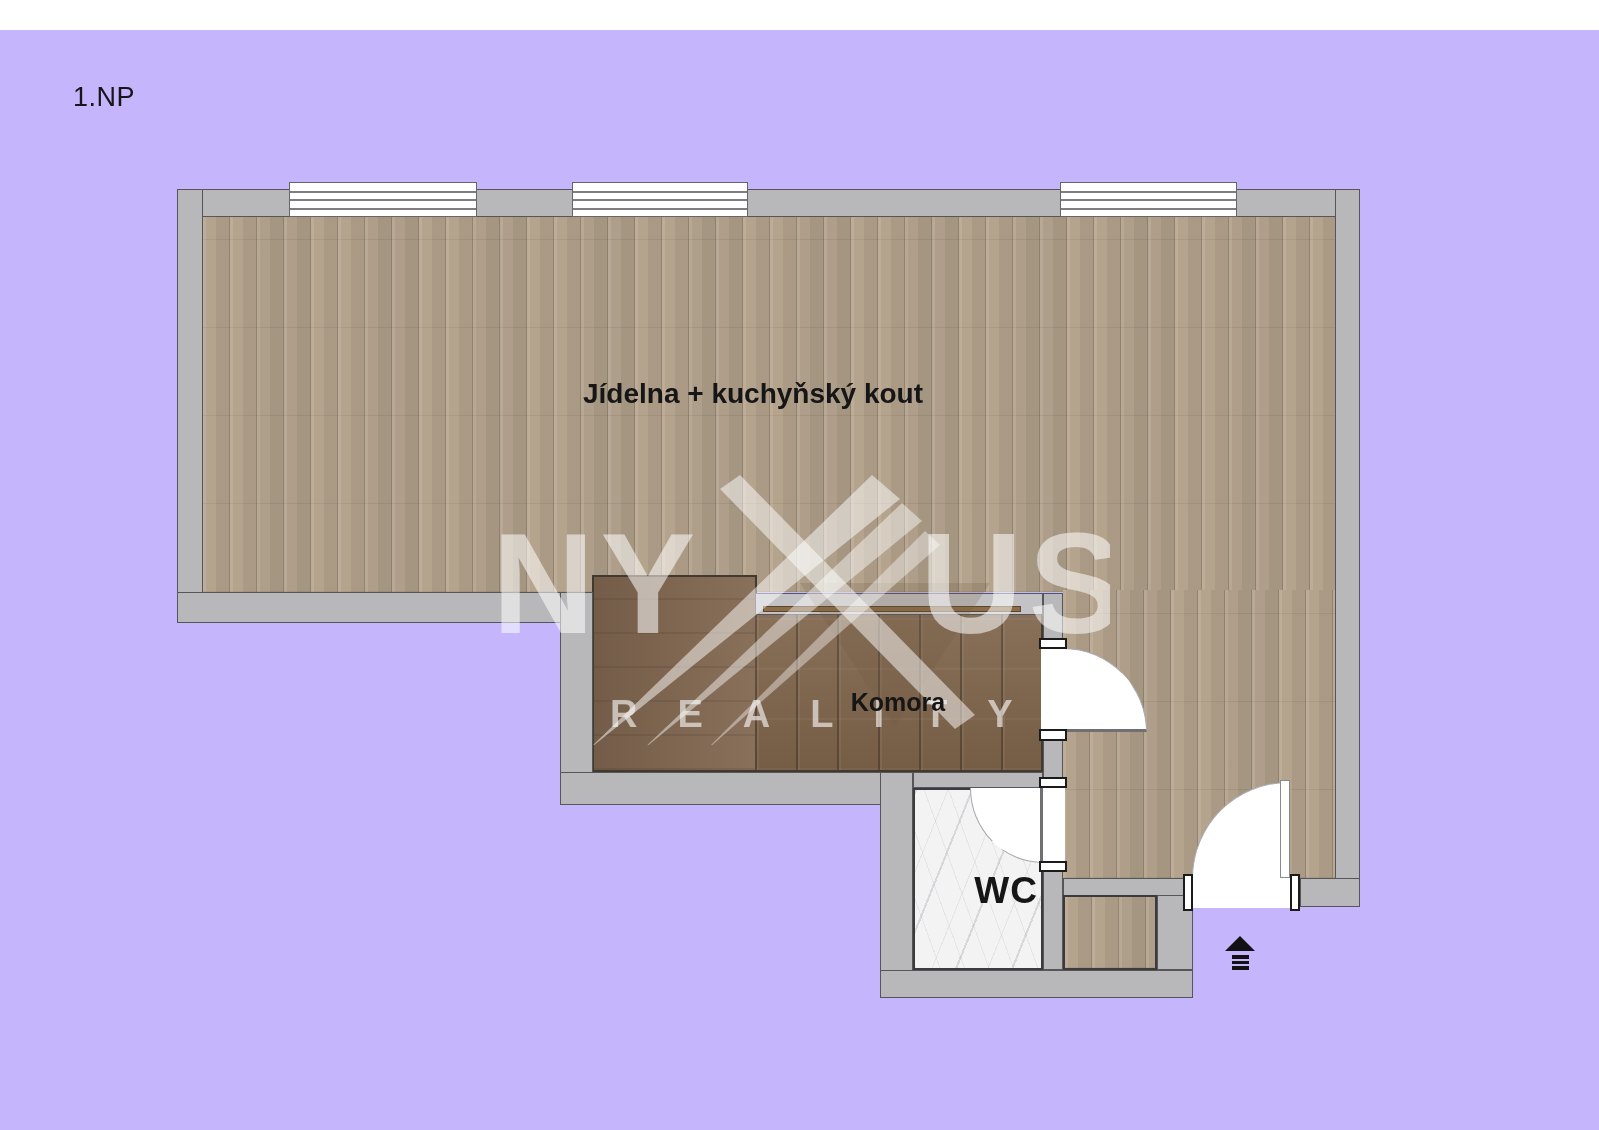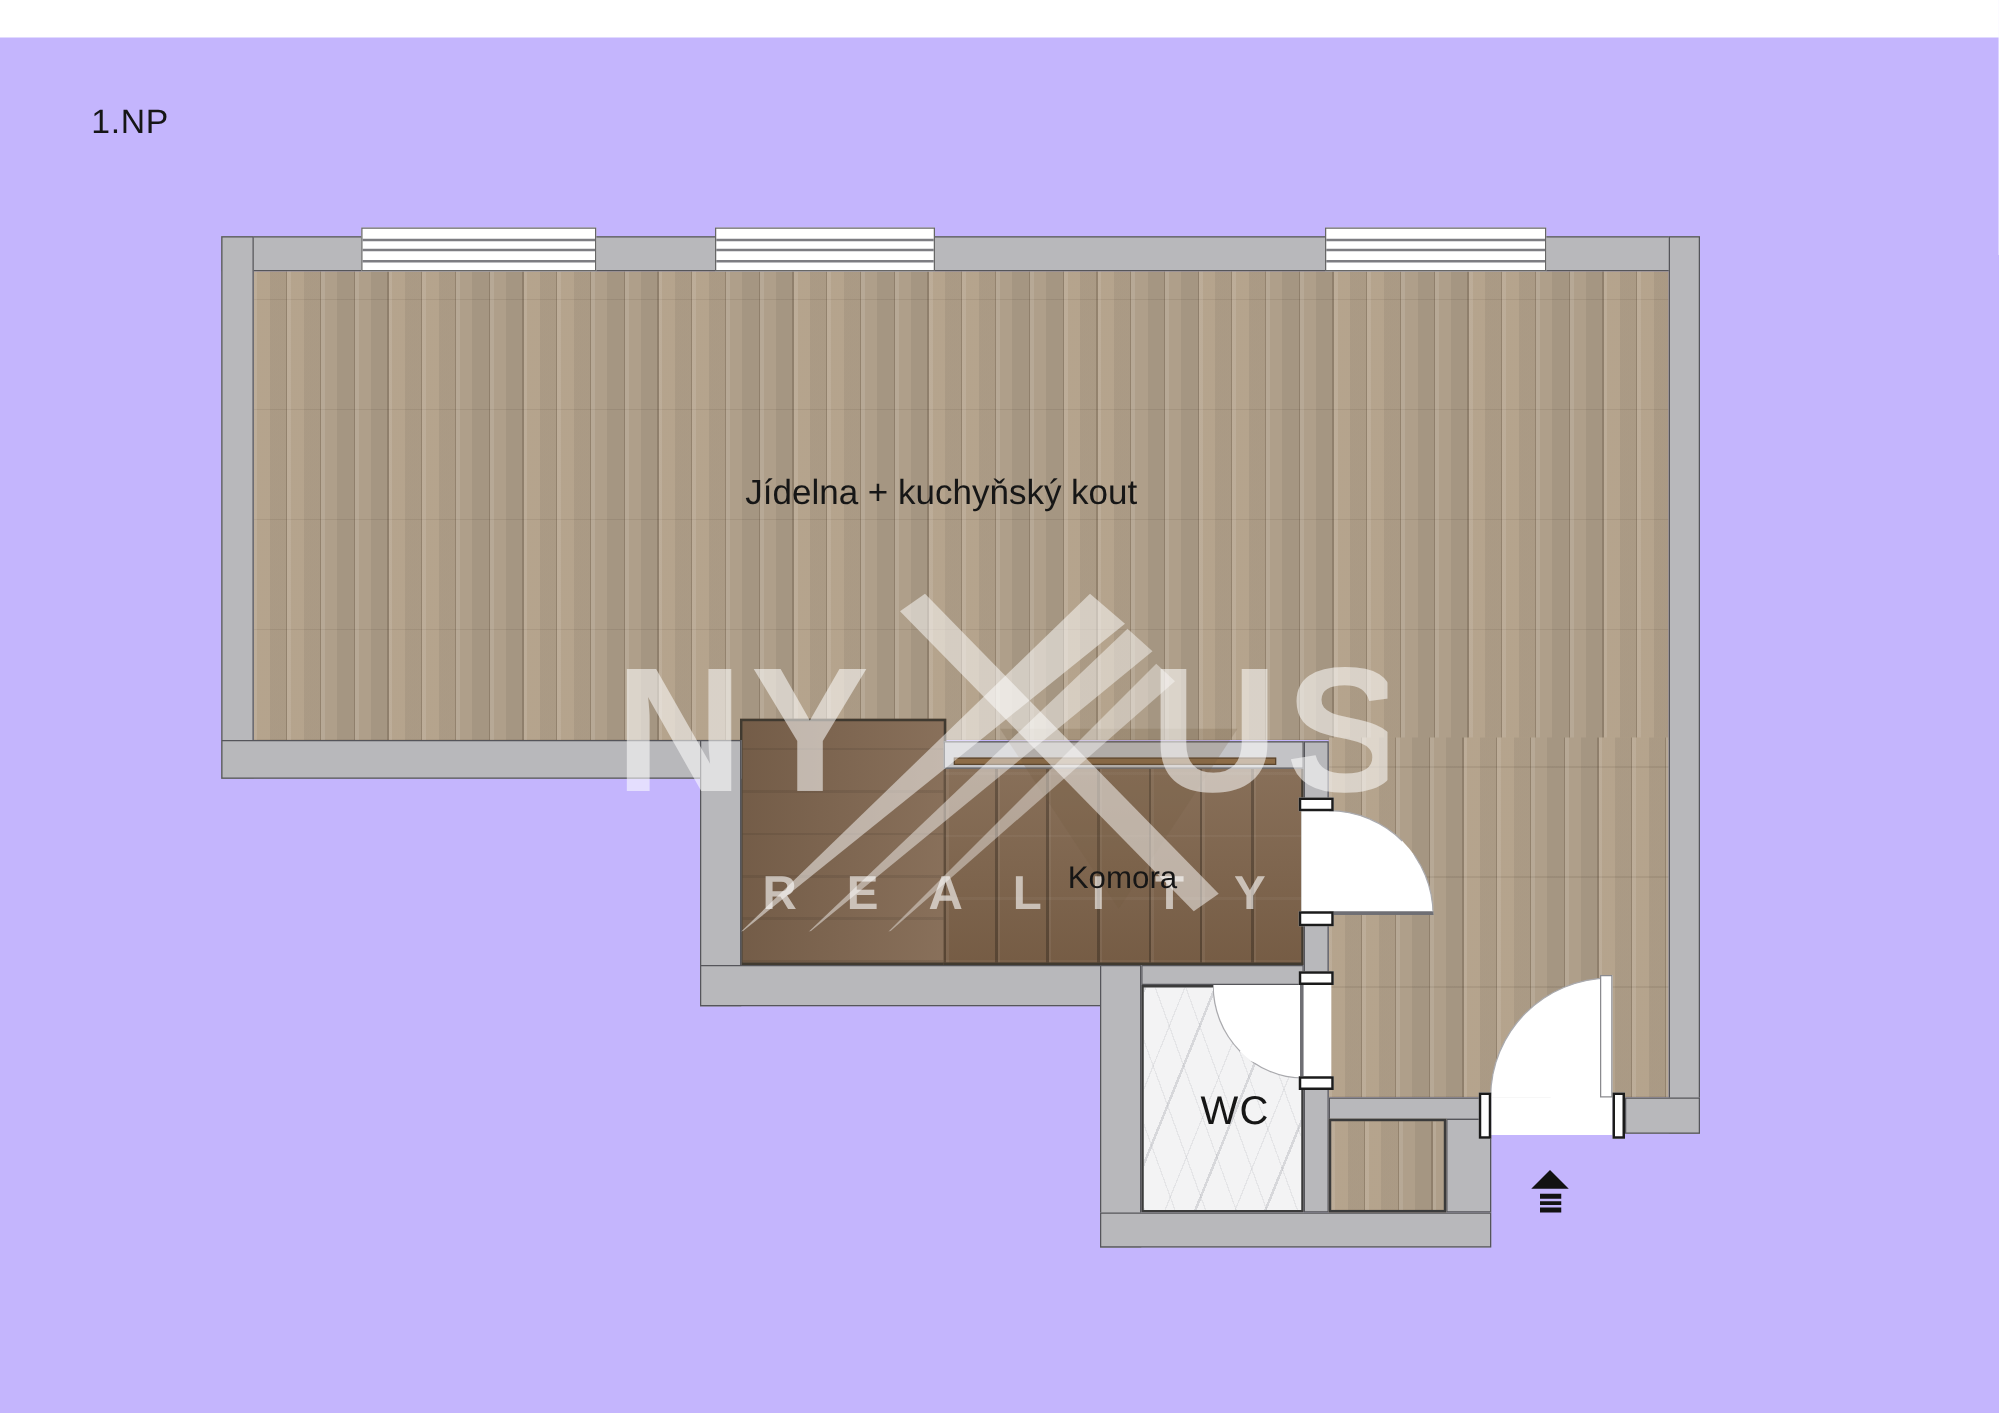--- a/index.html
+++ b/index.html
@@ -44,25 +44,25 @@
     background-image:
       repeating-linear-gradient(112deg, rgba(150,152,160,0.30) 0 2px, rgba(0,0,0,0) 2px 30px, rgba(160,162,170,0.18) 30px 31px, rgba(0,0,0,0) 31px 52px),
       repeating-linear-gradient(70deg, rgba(150,152,160,0.15) 0 1px, rgba(0,0,0,0) 1px 23px);
     border:2px solid #3b3b3b;
   }
   .window{position:absolute; box-sizing:border-box; background:#fff; border:1px solid #666;}
   .gl{position:absolute; left:0; right:0; height:1.5px; background:#7d7d82;}
   .jamb{position:absolute; box-sizing:border-box; background:#fff; border:2px solid #1b1b1b;}
   .whitecut{position:absolute; background:#fff;}
   .swing{position:absolute; box-sizing:border-box; background:#fff;}
-  .lbl{position:absolute; color:var(--ink,#161616); font-weight:normal; text-align:center; white-space:nowrap;}
+  .lbl{position:absolute; color:var(--ink,#161616); font-weight:bold; text-align:center; white-space:nowrap;}
   .lbl-floor{font-weight:400; font-size:27px; letter-spacing:0.5px;}
   .lbl-dining{font-size:28px;}
   .lbl-komora{font-size:25px;}
-  .lbl-wc{font-size:32px; letter-spacing:1px;}
+  .lbl-wc{font-size:37px; letter-spacing:1px;text-align:right;}
   .counter-strip{position:absolute; box-sizing:border-box; background:#c3c3c6; border:1px solid #56565a;}
   .counter-line{position:absolute; box-sizing:border-box; background:var(--counter,#8d6c47); border:1px solid rgba(50,38,25,0.55);}
   .tri-up{position:absolute; width:0; height:0;
     border-left:15px solid transparent; border-right:15px solid transparent;
     border-bottom:15px solid #121212;}
   .step-bar{position:absolute; background:#121212; height:3.5px; width:17px;}
   svg text{font-family:"Liberation Sans", sans-serif;}
 </style>
 </head>
 <body style="background: rgb(255, 255, 255);">

